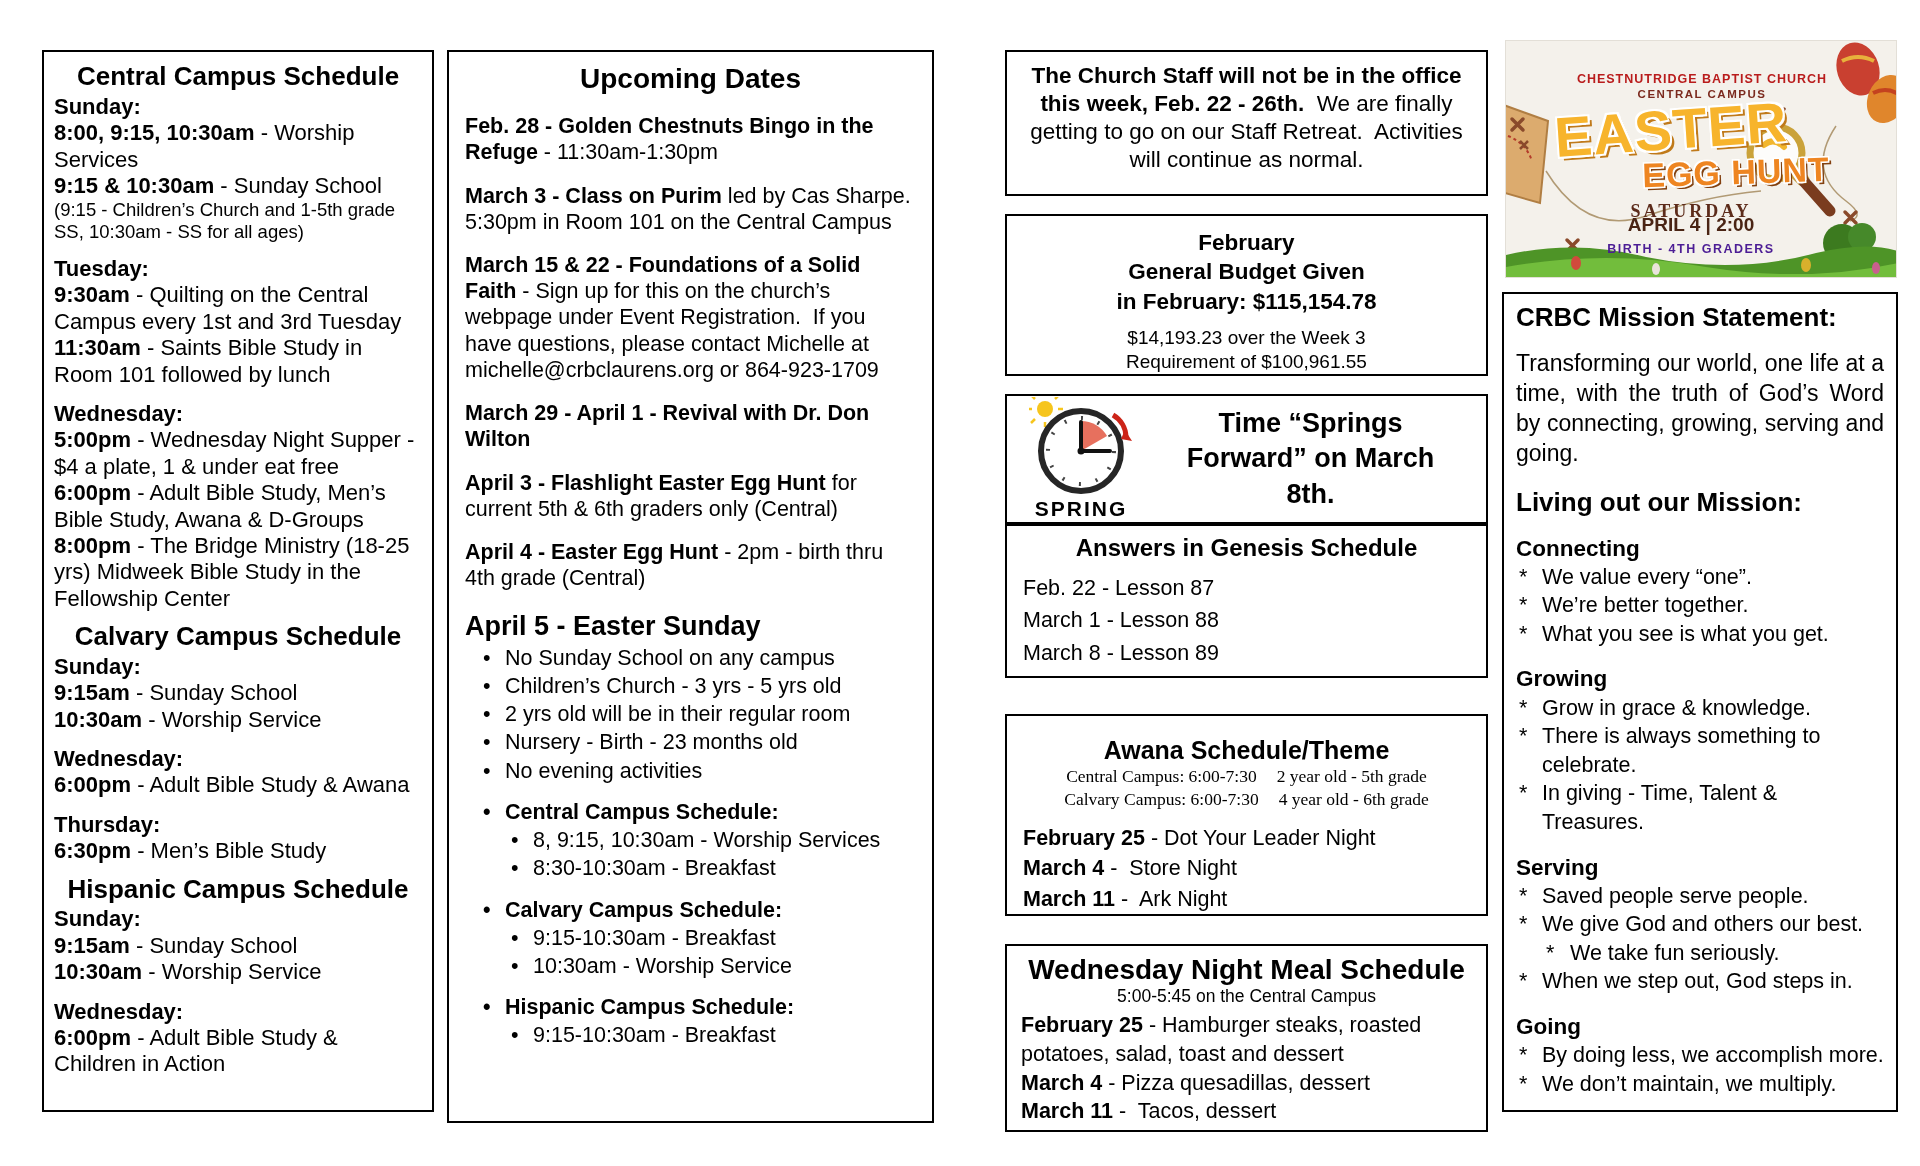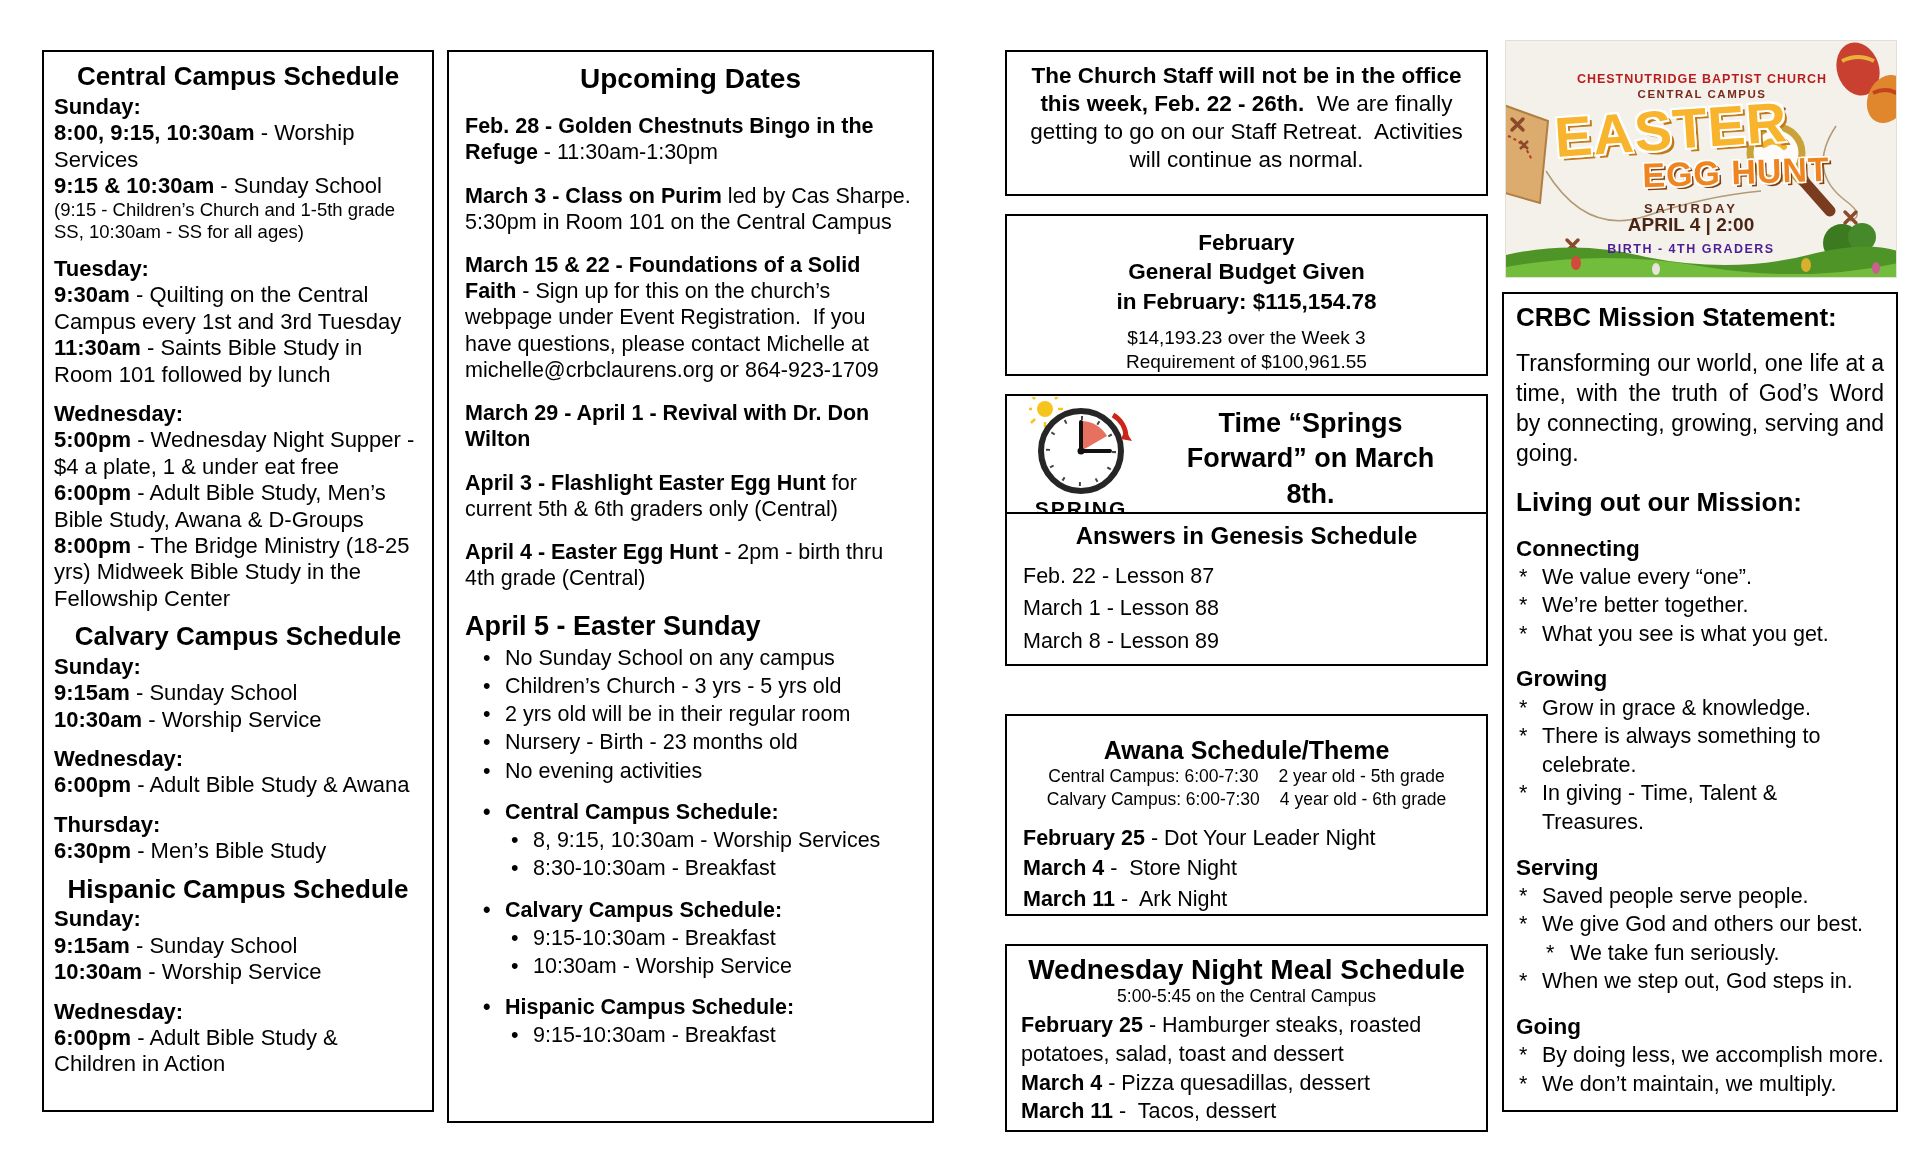--- a/index.html
+++ b/index.html
@@ -36,45 +36,45 @@
   #box-staff{left:1005px;top:50px;width:483px;height:146px;padding:10px 10px;}
   .staff-text{margin:0;text-align:center;font-size:22.5px;line-height:1.24;}
   #box-budget{left:1005px;top:214px;width:483px;height:162px;padding:12px 10px;}
   .bd-line{font-size:22.5px;font-weight:bold;text-align:center;line-height:1.3;}
   .bd-sub{font-size:19px;text-align:center;line-height:1.25;}
   .bd-sub.first{margin-top:10px;}
   #box-spring{left:1005px;top:394px;width:483px;height:130px;padding:4px 10px;display:flex;align-items:center;}
   .clock-wrap{width:128px;text-align:center;flex:0 0 auto;}
   .spring-caption{font-size:21px;font-weight:bold;letter-spacing:2px;margin-top:-4px;}
   .spring-text{flex:1;text-align:center;font-size:27px;font-weight:bold;line-height:1.3;padding:0 34px;}
-  #box-genesis{left:1005px;top:512px;width:483px;height:154px;padding:8px 16px;}
+  #box-genesis{left:1005px;top:524px;width:483px;height:154px;padding:8px 16px;}
   #box-genesis .pt{font-size:24px;}
   #genesis-lines{margin-top:10px;}
   .ln-p0{font-size:21.5px;line-height:1.5;}
   #box-awana{left:1005px;top:714px;width:483px;height:202px;padding:20px 16px;}
   #box-awana .pt{font-size:25px;}
-  .ln-i2{display:flex;justify-content:center;gap:20px;font-size:17.5px;line-height:1.3;}
+  .ln-i2{display:flex;justify-content:center;gap:20px;font-size:17.5px;line-height:1.3;font-family:Liberation Serif, serif;}
   #awana-lines{margin-top:12px;}
   .ln-e{font-size:21.5px;line-height:1.42;}
   #box-meals{left:1005px;top:944px;width:483px;height:188px;padding:8px 14px;}
   #box-meals .pt{font-size:28px;}
   .meals-sub{font-size:17.5px;text-align:center;line-height:1.2;}
   #meals-lines{margin-top:4px;}
   #meals-lines .ln-e{line-height:1.34;}
 
   
   #flyer{position:absolute;left:1505px;top:40px;width:392px;height:238px;background:#f4f1eb;overflow:hidden;border:1px solid #e3dfd7;box-sizing:border-box;}
   #flyer svg{position:absolute;left:0;top:0;}
   .fl-church{position:absolute;top:30px;left:0;width:392px;text-align:center;font-size:12.5px;font-weight:bold;letter-spacing:1px;color:#b91c1c;text-transform:uppercase;line-height:1.3;}
   .fl-campus{position:absolute;top:47px;left:0;width:392px;text-align:center;font-size:11.5px;font-weight:bold;letter-spacing:1.5px;color:#7b2a1e;text-transform:uppercase;}
   .fl-easter{position:absolute;top:56px;left:0;width:330px;text-align:center;font-size:56px;font-weight:bold;color:#f7b42c;letter-spacing:1px;transform:rotate(-4deg);
     text-shadow:-2px -2px 0 #fff,2px -2px 0 #fff,-2px 2px 0 #fff,2px 2px 0 #fff,4px 4px 0 #c07a1a;}
   .fl-egghunt{position:absolute;top:112px;left:90px;width:280px;text-align:center;font-size:34px;font-weight:bold;color:#ee8521;letter-spacing:1px;transform:rotate(-2deg);
     text-shadow:-1.5px -1.5px 0 #fff,1.5px -1.5px 0 #fff,-1.5px 1.5px 0 #fff,1.5px 1.5px 0 #fff,3px 3px 0 #82400f;}
-  .fl-day{position:absolute;top:160px;left:0;width:370px;text-align:center;font-size:13px;font-weight:bold;letter-spacing:3px;color:#5c2b1a;}
+  .fl-day{position:absolute;top:160px;left:0;width:370px;text-align:center;font-size:18px;font-weight:bold;letter-spacing:3px;color:#5c2b1a;font-family:Liberation Serif, serif;}
   .fl-date{position:absolute;top:173px;left:0;width:370px;text-align:center;font-size:19px;font-weight:bold;color:#4a2414;}
   .fl-ages{position:absolute;top:201px;left:0;width:370px;text-align:center;font-size:12.5px;font-weight:bold;letter-spacing:1.5px;color:#4c1d95;}
   #mission{left:1502px;top:292px;width:396px;height:820px;padding:8px 12px;}
   .mission-title{font-size:26px;font-weight:bold;}
   .mission-para{font-size:23px;line-height:1.3;text-align:justify;margin-top:16px;}
   .mission-sub{font-size:26px;font-weight:bold;margin-top:18px;}
   .ln-g{margin-top:17px;font-size:22.5px;line-height:1.25;}
   .ln-m{padding-left:26px;font-size:21.5px;line-height:1.33;}
   .ln-m::before{content:"*";position:absolute;left:3px;}
   .ln-mi{padding-left:54px;font-size:21.5px;line-height:1.33;}

